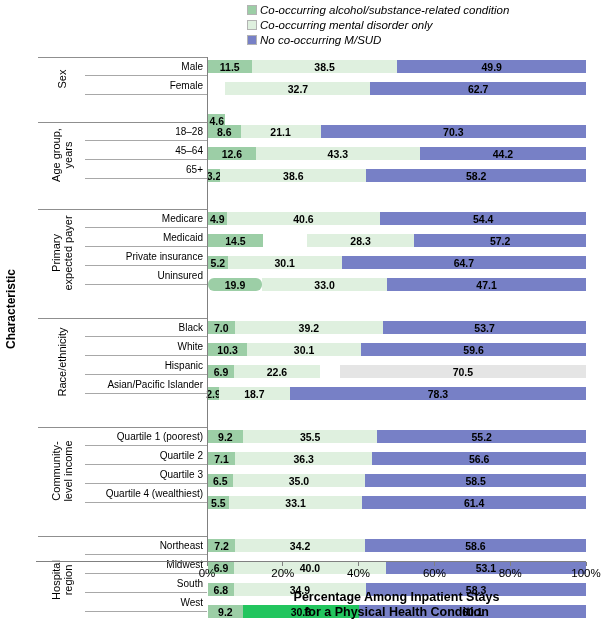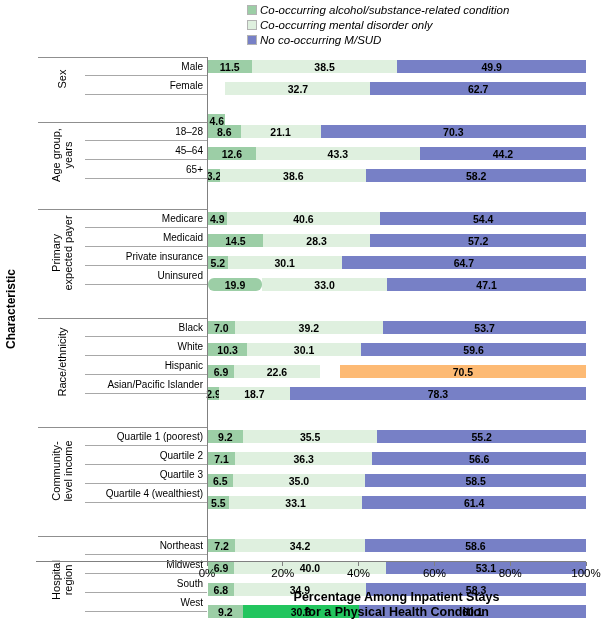--- a/index.html
+++ b/index.html
@@ -200,21 +200,21 @@
               <div class="seg" style="background: rgb(119, 128, 198); flex: 1 1 0%;">
                 <span class="seg-label">54.4</span>
               </div>
             </div>
           </div>
           <div class="barrow">
             <div class="bar">
               <div class="seg" style="background: rgb(156, 206, 166); width: 54.95px;">
                 <span class="seg-label">14.5</span>
               </div>
-              <div class="seg" style="background: rgb(223, 240, 223); width: 107.26px;">
+              <div class="seg" style="background: rgb(223, 240, 223); width: 107.26px; margin-left: 44px;">
                 <span class="seg-label">28.3</span>
               </div>
               <div class="seg" style="background: rgb(119, 128, 198); flex: 1 1 0%;">
                 <span class="seg-label">57.2</span>
               </div>
             </div>
           </div>
           <div class="barrow">
             <div class="bar">
               <div class="seg" style="background: rgb(156, 206, 166); width: 19.71px;">
@@ -284,21 +284,21 @@
             </div>
           </div>
           <div class="barrow">
             <div class="bar">
               <div class="seg" style="background: rgb(156, 206, 166); width: 26.15px;">
                 <span class="seg-label">6.9</span>
               </div>
               <div class="seg" style="background: rgb(223, 240, 223); width: 85.65px;">
                 <span class="seg-label">22.6</span>
               </div>
-              <div class="seg" style="background: #fdba74; flex: 1 1 0%; margin-left: 20px;">
+              <div class="seg" style="background: #e5e5e5; flex: 1 1 0%; margin-left: 20px;">
                 <span class="seg-label">70.5</span>
               </div>
             </div>
           </div>
           <div class="barrow">
             <div class="bar">
               <div class="seg" style="background: rgb(156, 206, 166); width: 10.99px;">
                 <span class="seg-label">2.9</span>
               </div>
               <div class="seg" style="background: rgb(223, 240, 223); width: 70.87px;">

